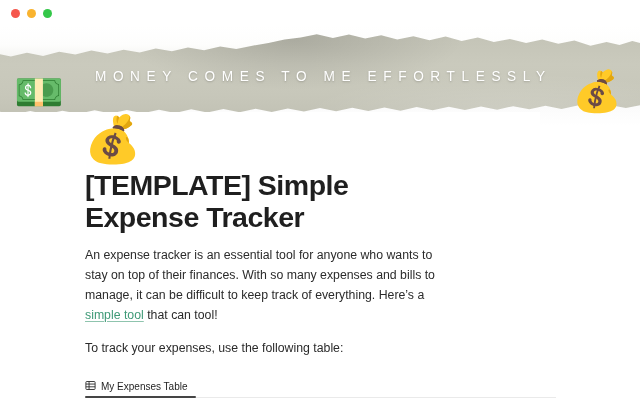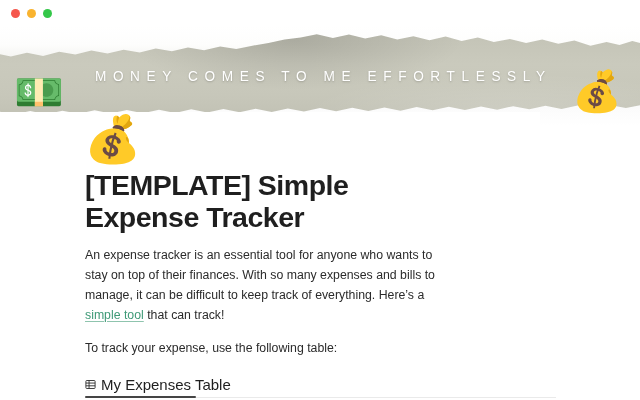--- a/index.html
+++ b/index.html
@@ -209,23 +209,24 @@
   }
 
   
   .tabstrip {
     margin-top: 17px;
     position: relative;
     height: 22px;
   }
   .tab {
     display: inline-flex;
+    align-items: center;
     gap: 5px;
     height: 20px;
-    font-size: 15px;
+    font-size: 10px;
     color: #1f1f1f;
     cursor: pointer;
     padding-right: 4px;
   }
   .tab-underline {
     position: absolute;
     left: 0;
     bottom: 0;
     width: 111px;
     height: 2px;
@@ -265,24 +266,24 @@
   </div>
 
   <div class="page-icon">💰</div>
 
   <div class="doc">
     <div class="doc-inner">
 
       <h1 class="page-title">[TEMPLATE] Simple Expense Tracker</h1>
 
       <p class="para">
-        <span>An expense tracker is an essential tool for anyone who wants to stay on top of their finances. With so many expenses and bills to manage, it can be difficult to keep track of everything. Here’s a </span><a class="doc-link">simple tool</a><span> that can track!</span>
+        <span>An expense tracker is an essential tool for anyone who wants to stay on top of their finances. With so many expenses and bills to manage, it can be difficult to keep track of everything. Here’s a </span><a class="doc-link">simple tool</a><span> that can tool!</span>
       </p>
 
-      <p class="para second">To track your expense, use the following table:</p>
+      <p class="para second">To track your expenses, use the following table:</p>
 
       <div class="tabstrip">
         <div class="tab">
           <span class="icon-grid">
             <svg width="11" height="11" viewBox="0 0 16 16" fill="none" stroke="#2b2b2b" stroke-width="1.3">
               <rect x="1.3" y="2.2" width="13.4" height="11.6" rx="1.2"></rect>
               <line x1="1.3" y1="5.9" x2="14.7" y2="5.9"></line>
               <line x1="1.3" y1="9.9" x2="14.7" y2="9.9"></line>
               <line x1="5.9" y1="2.2" x2="5.9" y2="13.8"></line>
             </svg>

